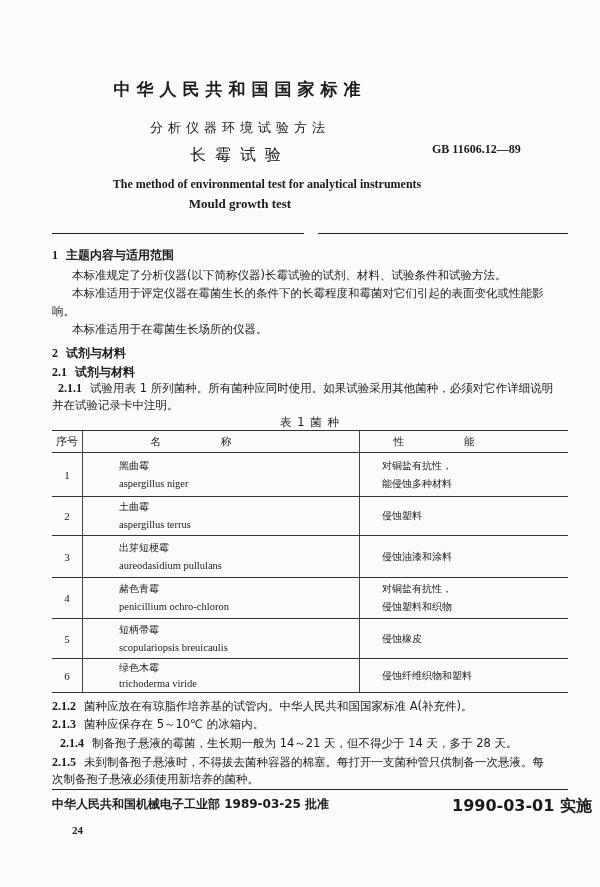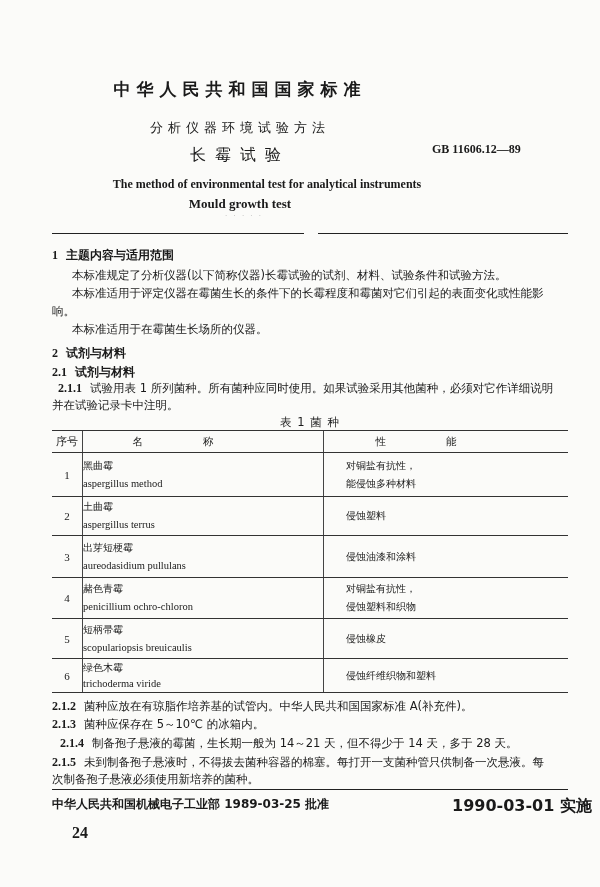--- a/index.html
+++ b/index.html
@@ -24,28 +24,28 @@
     border-collapse: collapse; font-size: 10px;
     font-family: "DejaVu Sans", sans-serif;
   }
   table.fungi th, table.fungi td {
     border-top: 1.3px solid #333; border-bottom: 1.3px solid #333;
     padding: 0; vertical-align: middle;
   }
   table.fungi th { height: 21px; font-weight: normal; font-size: 10.5px; }
   table.fungi th + th, table.fungi td + td { border-left: 1px solid #444; }
   table.fungi .col-no { width: 30px; text-align: center; font-family: "Liberation Serif", serif; font-size: 11px; }
-  table.fungi .col-name { width: 240px; }
+  table.fungi .col-name { width: 240px; padding-left: 36px; }
   table.fungi .col-prop { padding-left: 22px; }
   table.fungi th.col-name, table.fungi th.col-prop { padding-left: 0; text-align: center; letter-spacing: 60px; }
   .cell-line { display: block; line-height: 18px; }
   .latin { font-family: "Liberation Serif", serif; font-size: 10.5px; }
   .footer-left { left: 52px; top: 796px; font-size: 12px; font-weight: bold; font-family: "DejaVu Sans", sans-serif; }
   .footer-right { left: 452px; top: 796px; font-size: 16px; font-weight: bold; font-family: "DejaVu Sans", sans-serif; }
-  .pagenum { left: 72px; top: 824px; font-size: 16px; font-weight: bold; font-family: "Liberation Serif", serif; }
+  .pagenum { left: 72px; top: 824px; font-size: 11px; font-weight: bold; font-family: "Liberation Serif", serif; }
   .scribble { left: 225px; top: 212px; font-size: 7px; color: #bbb; letter-spacing: 2px; }
 </style>
 </head>
 <body>
 
 <div class="abs std-header">中华人民共和国国家标准</div>
 <div class="abs title1">分析仪器环境试验方法</div>
 <div class="abs title2">长霉试验</div>
 <div class="abs gbcode">GB 11606.12—89</div>
 <div class="abs en1">The method of environmental test for analytical instruments</div>
@@ -82,21 +82,21 @@
       <th class="col-no">序号</th>
       <th class="col-name">名称</th>
       <th class="col-prop">性能</th>
     </tr>
   </thead>
   <tbody>
     <tr style="height:44px;">
       <td class="col-no">1</td>
       <td class="col-name">
         <span class="cell-line">黑曲霉</span>
-        <span class="cell-line latin">aspergillus method</span>
+        <span class="cell-line latin">aspergillus niger</span>
       </td>
       <td class="col-prop">
         <span class="cell-line">对铜盐有抗性，</span>
         <span class="cell-line">能侵蚀多种材料</span>
       </td>
     </tr>
     <tr style="height:39px;">
       <td class="col-no">2</td>
       <td class="col-name">
         <span class="cell-line">土曲霉</span>

